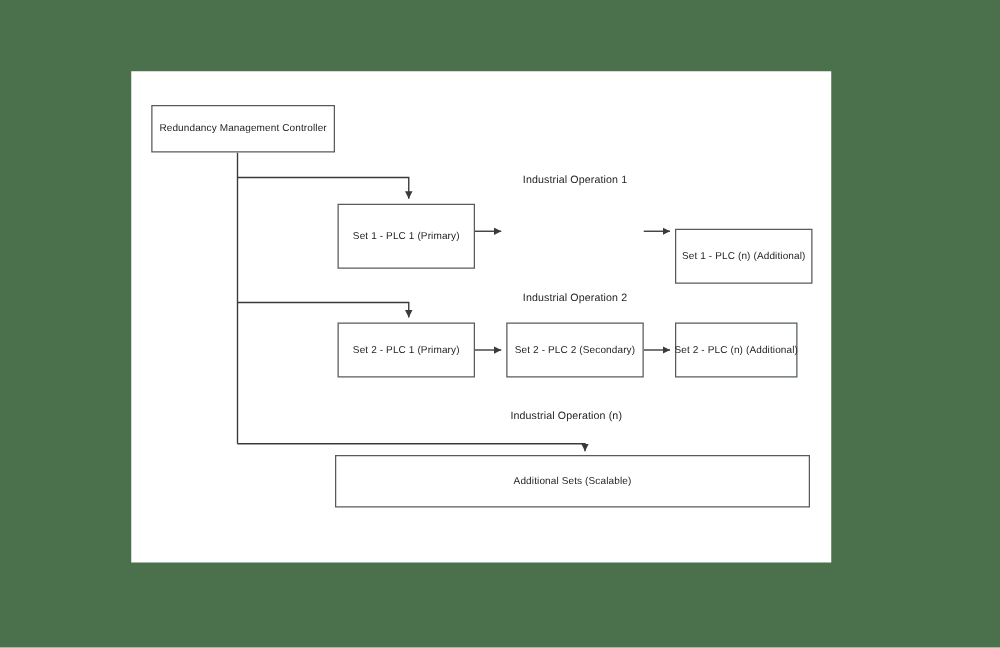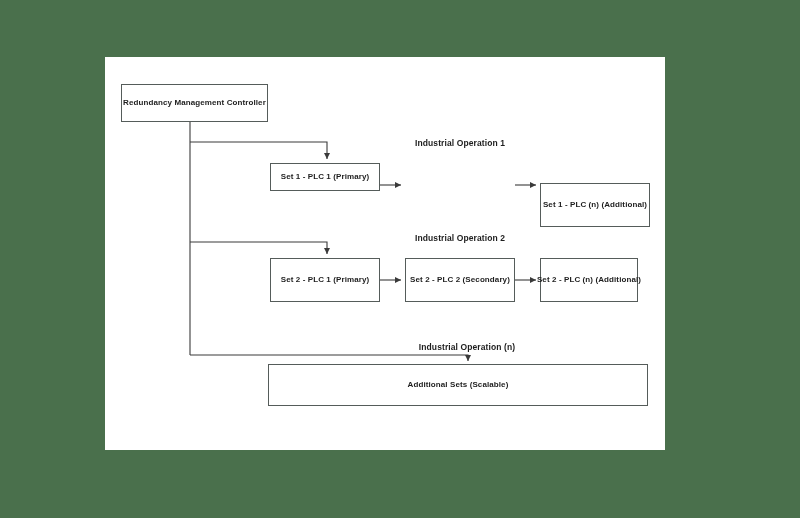--- a/index.html
+++ b/index.html
@@ -10,21 +10,20 @@
     width: 800px;
     height: 518px;
     background: #4a704c;
     font-family: "Liberation Sans", sans-serif;
     overflow: hidden;
   }
   #stage {
     position: relative;
     width: 800px;
     height: 518px;
-    font-weight: bold;
   }
   #canvas {
     position: absolute;
     left: 105px;
     top: 57px;
     width: 560px;
     height: 393px;
     background: #ffffff;
   }
   #wires {
@@ -92,25 +91,25 @@
   <div class="node" style="left:121px; top:84px; width:147px; height:38px;">
     <span>Redundancy Management Controller</span>
   </div>
 
   <div class="group-label" style="left:460px; top:138px;">
     <span>Industrial Operation 1</span>
   </div>
   <div class="group-label" style="left:460px; top:233px;text-align:center;">
     <span>Industrial Operation 2</span>
   </div>
-  <div class="group-label" style="left:453px; top:342px;margin-left:14px;">
+  <div class="group-label" style="left:453px; top:327px;">
     <span>Industrial Operation (n)</span>
   </div>
 
-  <div class="node" style="left:270px; top:163px; width:110px; height:28px;">
+  <div class="node" style="left:270px; top:163px; width:110px; height:52px;">
     <span>Set 1 - PLC 1 (Primary)</span>
   </div>
   <div class="node" style="left:540px; top:163px; width:110px; height:44px;margin-top:20px;">
     <span>Set 1 - PLC (n) (Additional)</span>
   </div>
 
   <div class="node" style="left:270px; top:258px; width:110px; height:44px;">
     <span>Set 2 - PLC 1 (Primary)</span>
   </div>
   <div class="node" style="left:405px; top:258px; width:110px; height:44px;">

